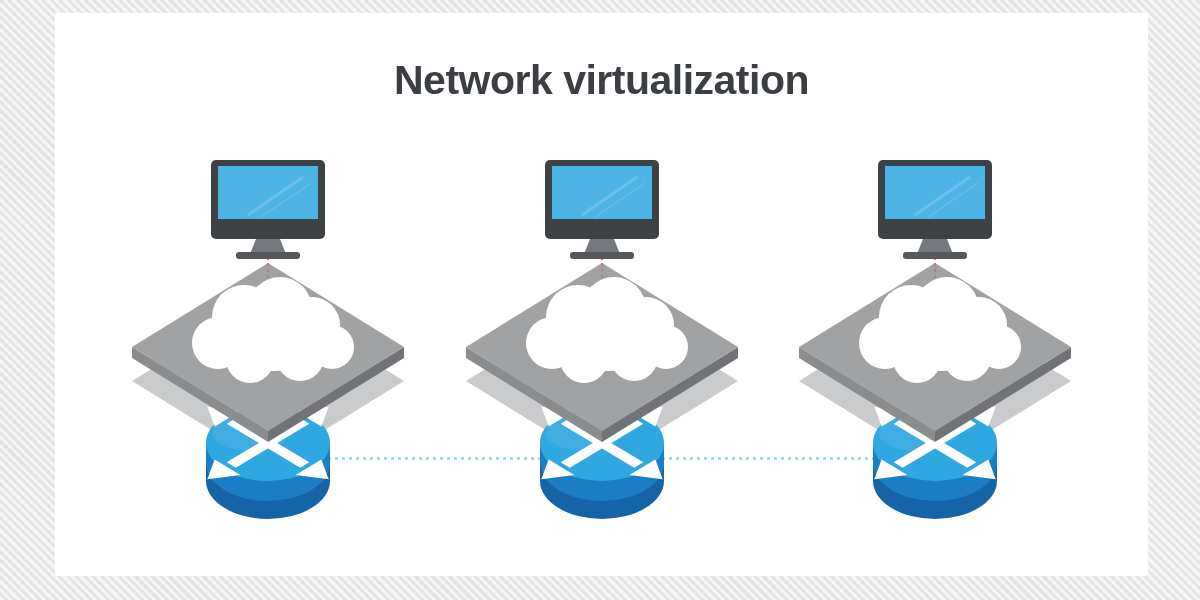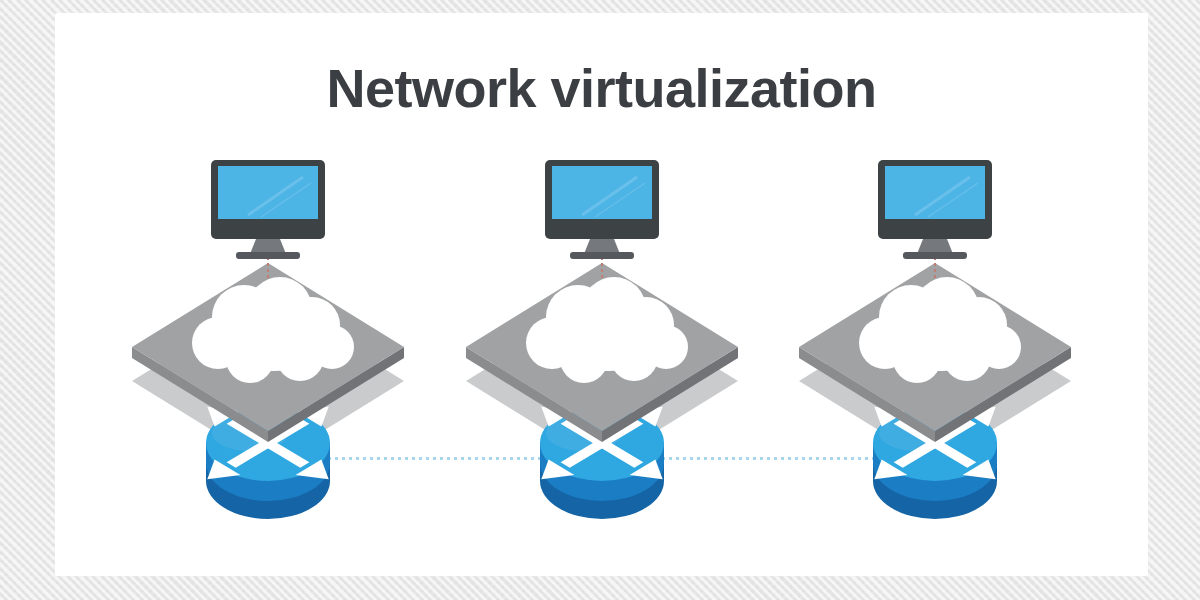--- a/index.html
+++ b/index.html
@@ -20,21 +20,21 @@
       repeating-linear-gradient(-45deg, rgba(255,255,255,0) 0 3px, rgba(0,0,0,.018) 3px 6px);
     position:relative;
   }
   .card{
     position:absolute;left:55px;top:13px;width:1093px;height:563px;
     background:var(--card-bg);border-radius:2px;
   }
   .title{
     position:absolute;top:44px;left:0;width:100%;
     text-align:center;margin:0;
-    font-size:54px;font-weight:700;letter-spacing:-.5px;
+    font-size:41px;font-weight:700;letter-spacing:-.5px;
     color:var(--title-color);
   }
   .node{position:absolute;top:132px;width:340px;height:390px;}
   .node-1{left:43px;} .node-2{left:377px;} .node-3{left:710px;}
   .node svg{display:block;width:340px;height:390px;}
   .link{
     position:absolute;top:444px;height:3px;
     background-image:repeating-linear-gradient(90deg, var(--link-blue) 0 3px, transparent 3px 7px);
   }
   .link-1{left:273px;width:214px;}

